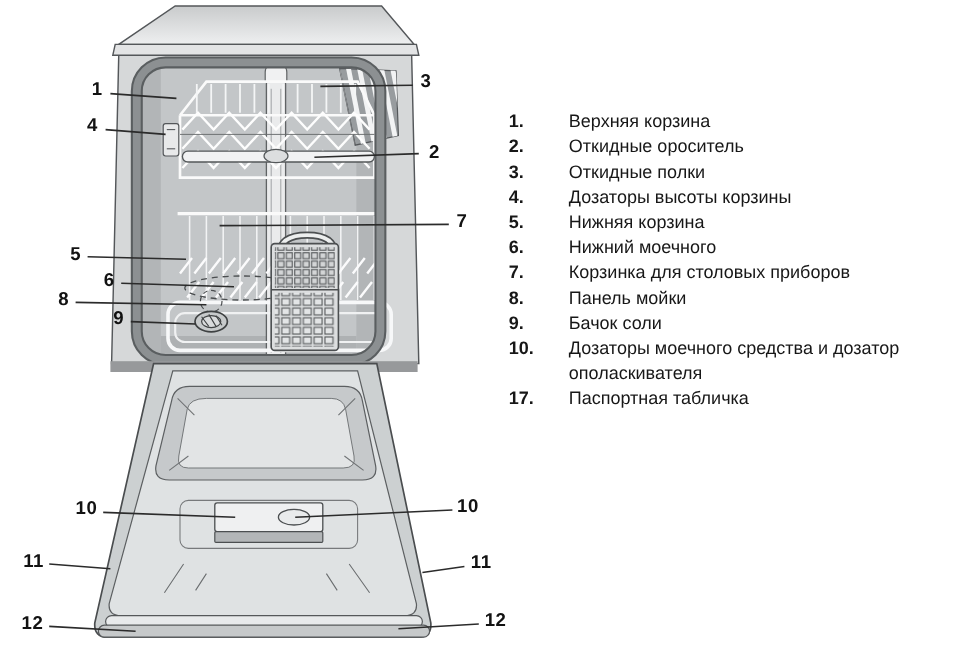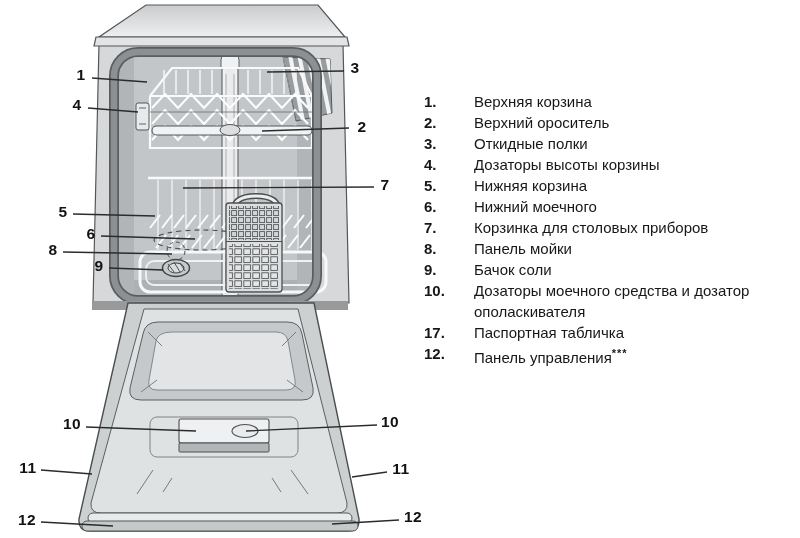--- a/index.html
+++ b/index.html
@@ -193,21 +193,21 @@
   <div class="legend" id="legend">
       <div class="legend-row">
         <span class="legend-num">1.</span>
         <span class="legend-text">
           <span class="line">Верхняя корзина</span>
         </span>
       </div>
       <div class="legend-row">
         <span class="legend-num">2.</span>
         <span class="legend-text">
-          <span class="line">Верхний ороситель</span>
+          <span class="line">Откидные ороситель</span>
         </span>
       </div>
       <div class="legend-row">
         <span class="legend-num">3.</span>
         <span class="legend-text">
           <span class="line">Откидные полки</span>
         </span>
       </div>
       <div class="legend-row">
         <span class="legend-num">4.</span>
@@ -251,21 +251,15 @@
           <span class="line">Дозаторы моечного средства и дозатор</span>
           <span class="line">ополаскивателя</span>
         </span>
       </div>
       <div class="legend-row">
         <span class="legend-num">17.</span>
         <span class="legend-text">
           <span class="line">Паспортная табличка</span>
         </span>
       </div>
-      <div class="legend-row">
-        <span class="legend-num">12.</span>
-        <span class="legend-text">
-          <span class="line"><span>Панель управления</span><span class="stars">***</span></span>
-        </span>
-      </div>
     </div>
 
 </div>
 
 </body></html>

